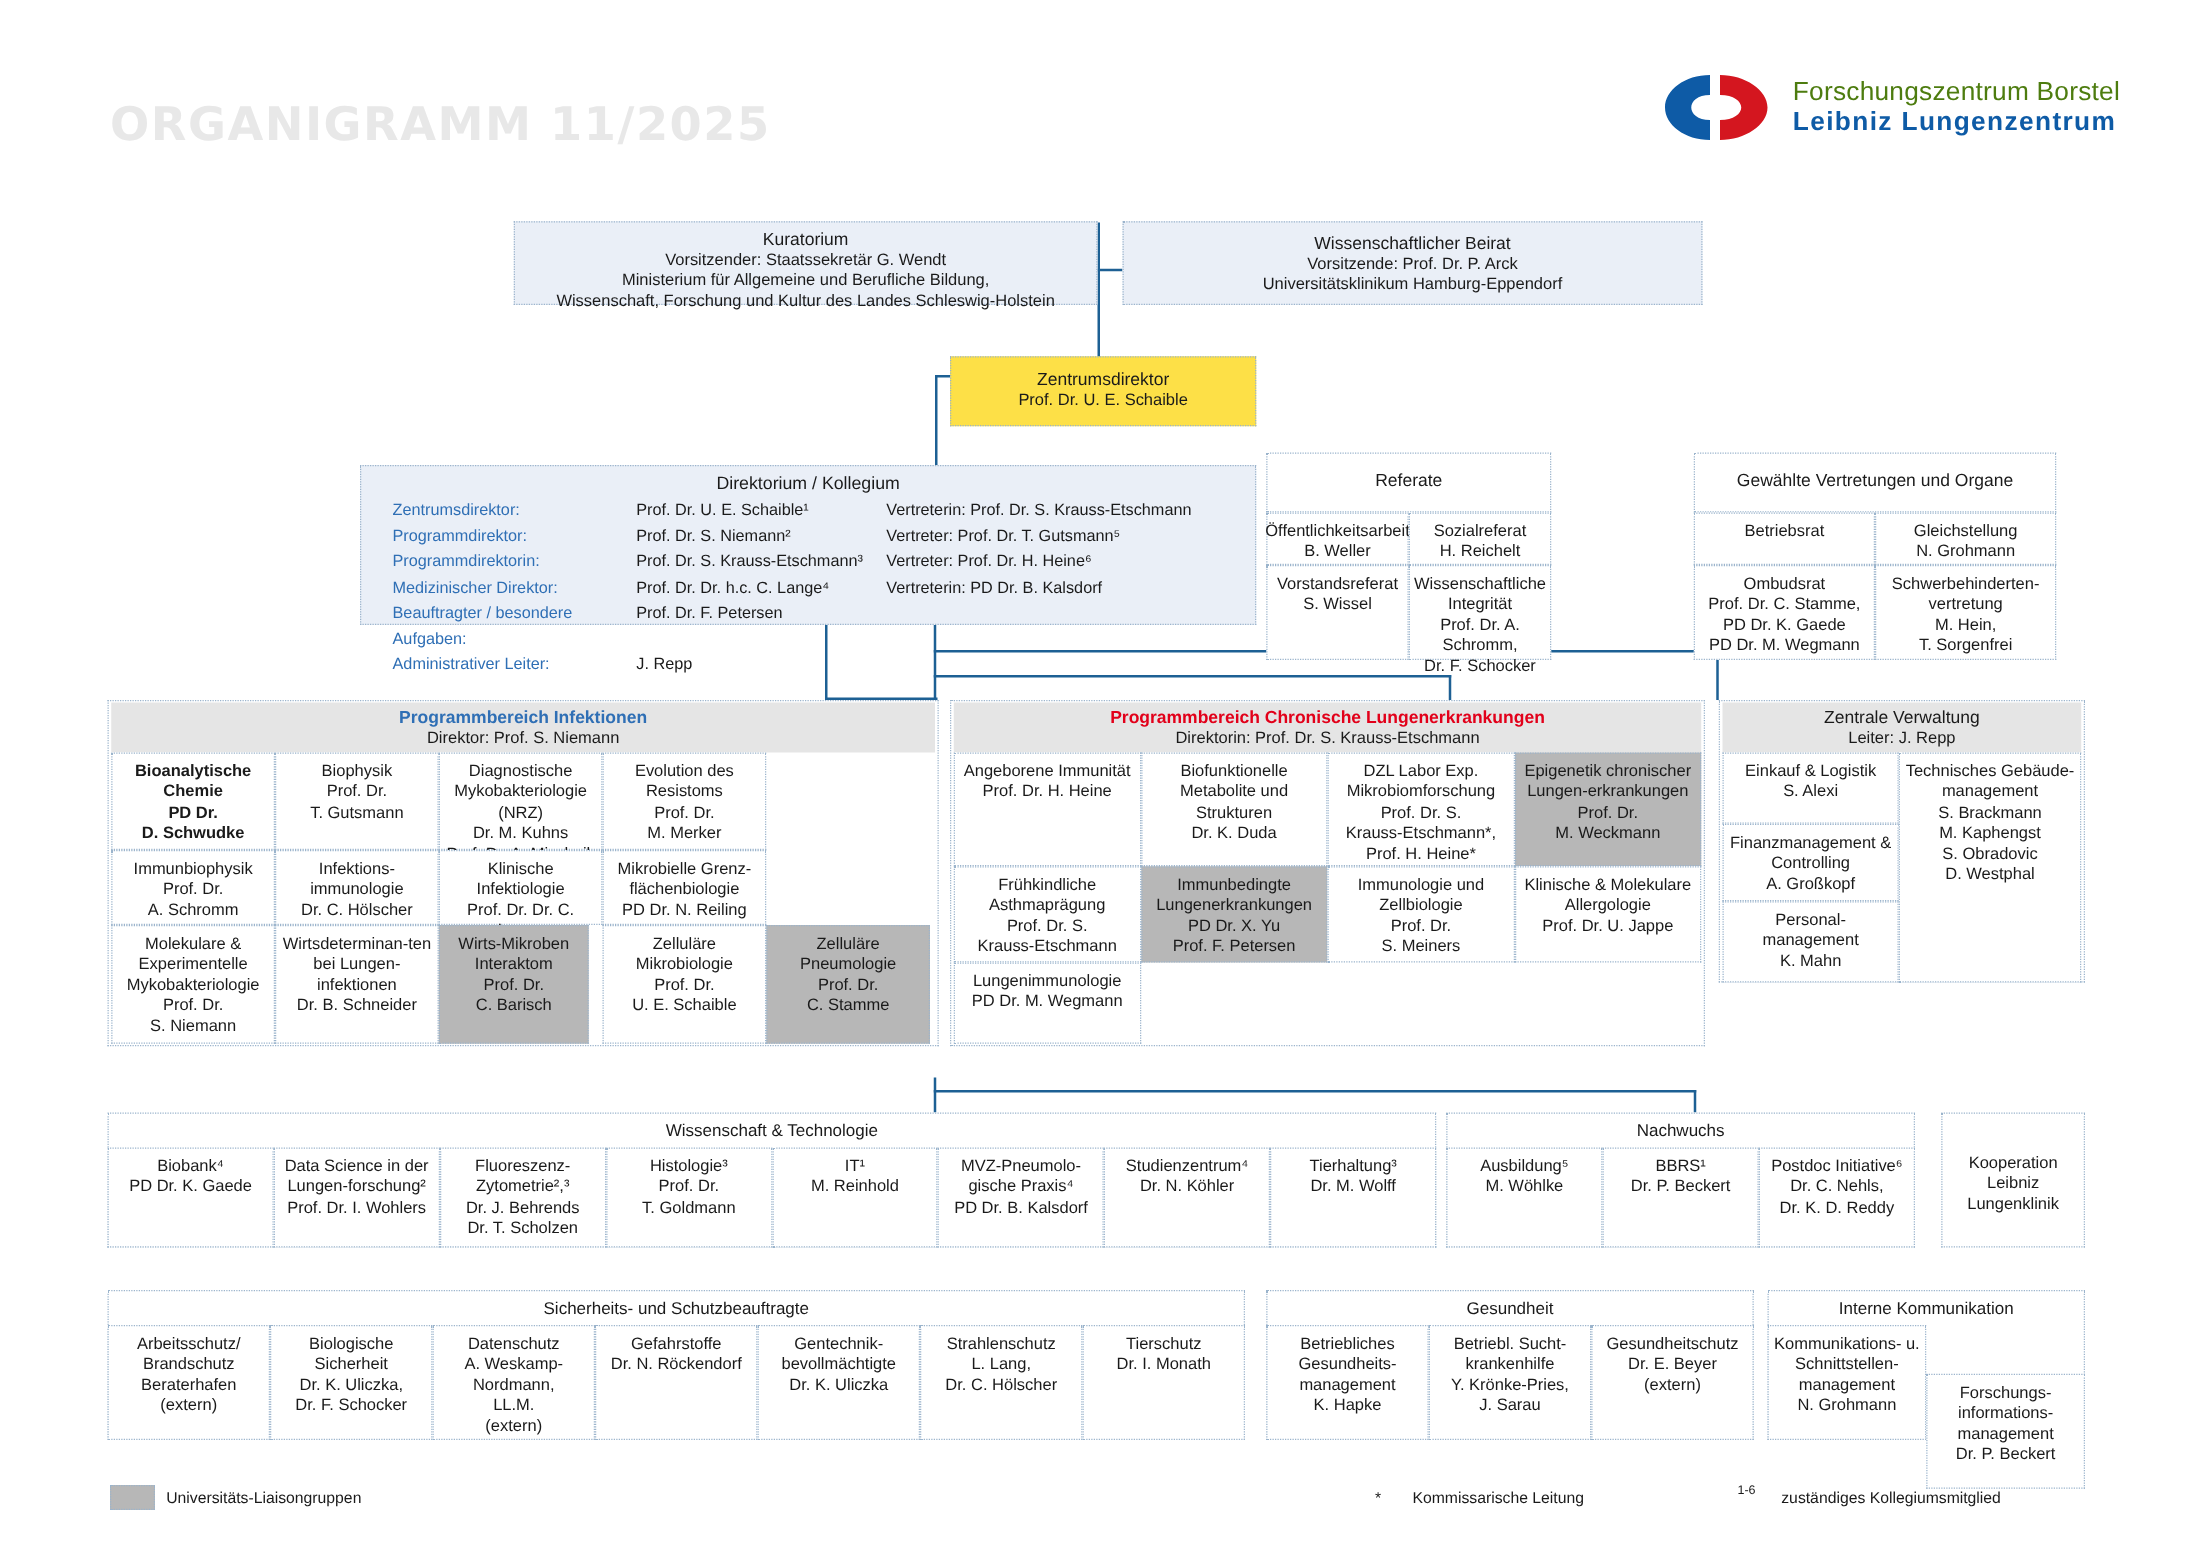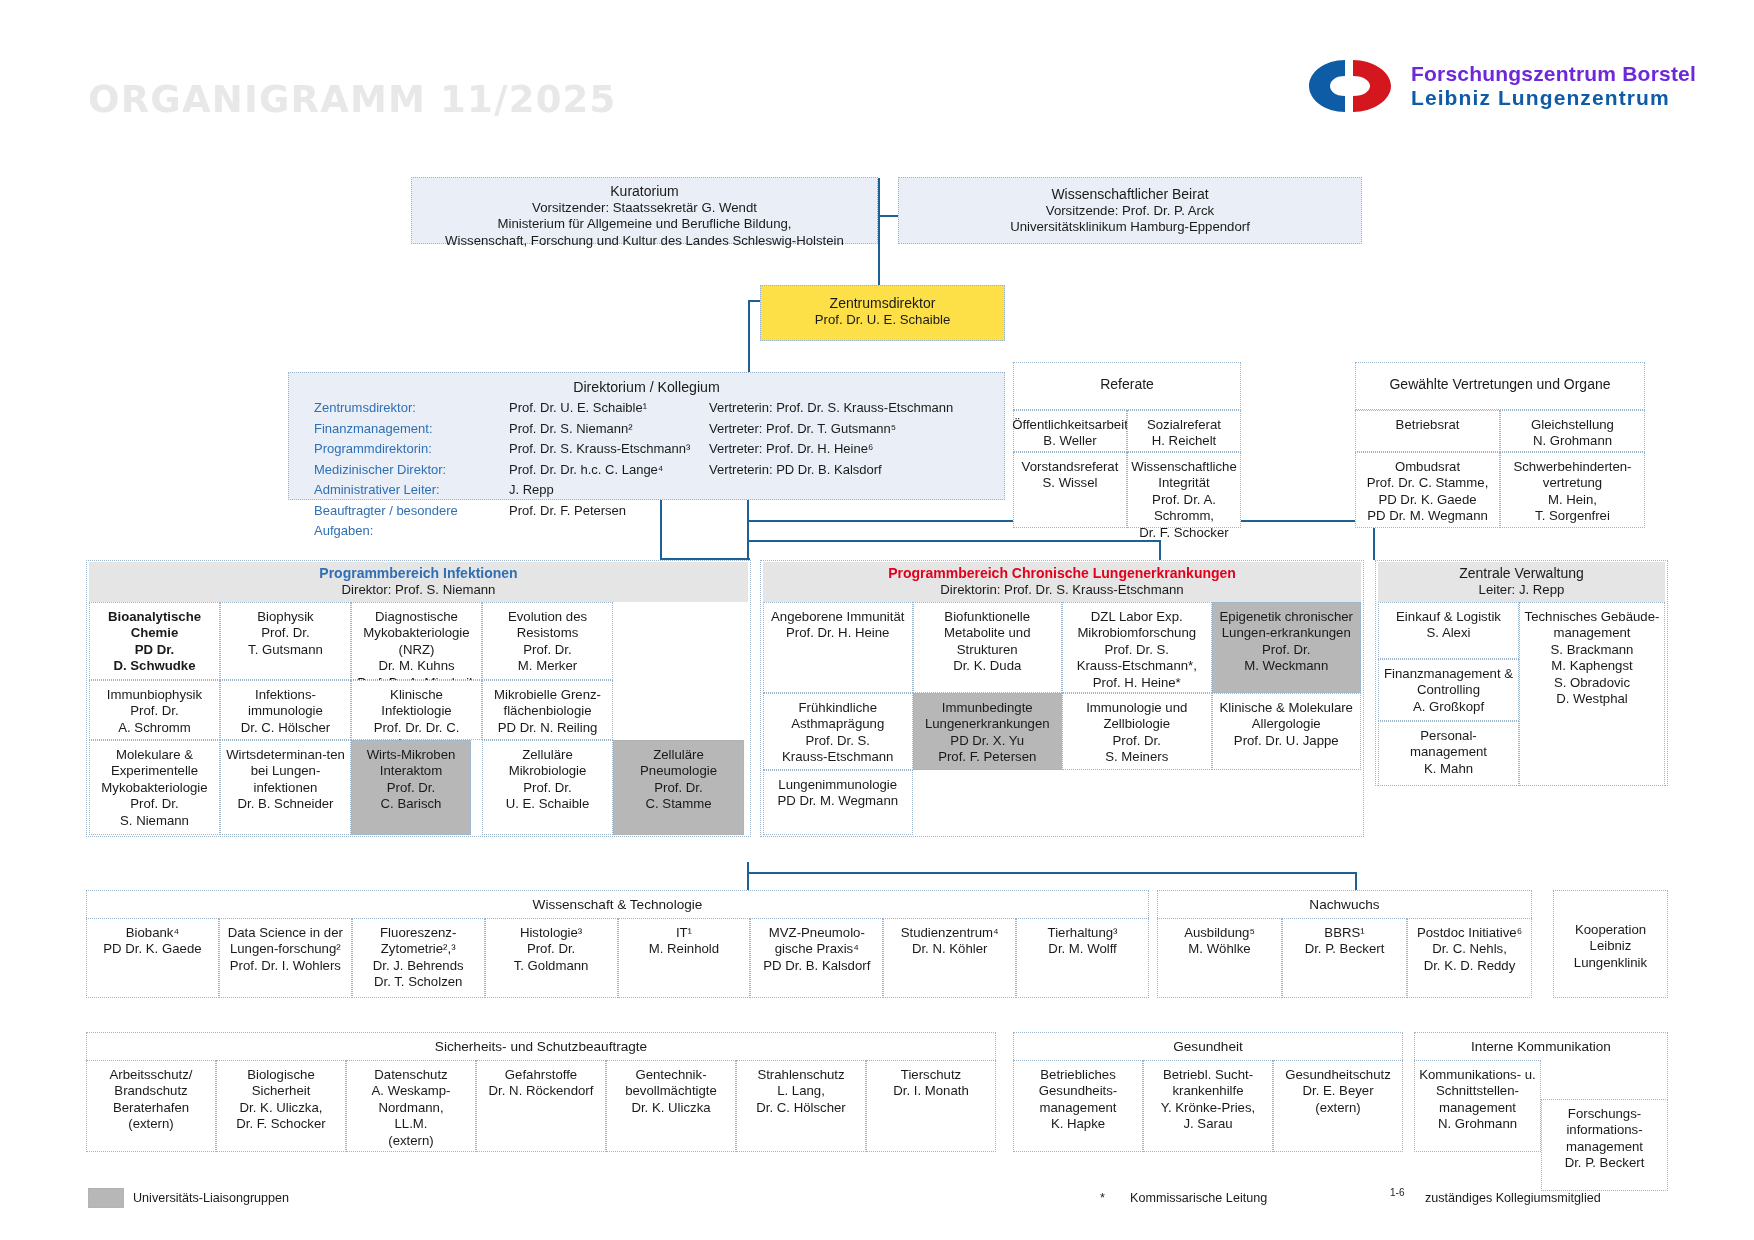--- a/index.html
+++ b/index.html
@@ -18,21 +18,21 @@
   
   .title{
     position:absolute;left:88px;top:78px;
     font-size:37px;font-weight:bold;letter-spacing:1.2px;
     color:#e8e8e8;
     font-family:"DejaVu Sans","Liberation Sans",sans-serif;
   }
   .logo{position:absolute;right:58px;top:58px;display:flex;align-items:center;gap:12px;}
   .logo-mark{width:96px;height:56px;flex:0 0 auto;}
   .logo-text{display:flex;flex-direction:column;line-height:1.12;}
-  .logo-l1{font-size:21px;font-weight:bold;color:#6d28d9;letter-spacing:.2px;}
+  .logo-l1{font-size:21px;font-weight:normal;color:#4d7c0f;letter-spacing:.2px;}
   .logo-l2{font-size:21px;font-weight:bold;color:#0e5ba6;letter-spacing:1.1px;}
 
   
   .bx{position:absolute;box-sizing:border-box;}
   .dot{border:1px dotted #9bb4cc;}
   .light{background:#eaeff7;}
   .mid{background:#fde047;}
   .grey{background:#e5e5e5;}
   .liaison{background:#b7b7b7;}
   .white{background:#ffffff;}
@@ -132,42 +132,42 @@
 
   <div class="bx dot light" style="left:288px;top:372px;width:717px;height:128px;">
     <div class="dir-title">Direktorium / Kollegium</div>
     <div class="dir-rows" id="dir-rows">
         <div class="dir-row">
           <div class="dir-lbl">Zentrumsdirektor:</div>
           <div class="dir-nm">Prof. Dr. U. E. Schaible¹</div>
           <div class="dir-vt">Vertreterin: Prof. Dr. S. Krauss-Etschmann</div>
         </div>
         <div class="dir-row">
-          <div class="dir-lbl">Finanzmanagement:</div>
+          <div class="dir-lbl">Programmdirektor:</div>
           <div class="dir-nm">Prof. Dr. S. Niemann²</div>
           <div class="dir-vt">Vertreter: Prof. Dr. T. Gutsmann⁵</div>
         </div>
         <div class="dir-row">
           <div class="dir-lbl">Programmdirektorin:</div>
           <div class="dir-nm">Prof. Dr. S. Krauss-Etschmann³</div>
           <div class="dir-vt">Vertreter: Prof. Dr. H. Heine⁶</div>
         </div>
         <div class="dir-row">
           <div class="dir-lbl">Medizinischer Direktor:</div>
           <div class="dir-nm">Prof. Dr. Dr. h.c. C. Lange⁴</div>
           <div class="dir-vt">Vertreterin: PD Dr. B. Kalsdorf</div>
         </div>
         <div class="dir-row">
-          <div class="dir-lbl">Administrativer Leiter:</div>
-          <div class="dir-nm">J. Repp</div>
+          <div class="dir-lbl">Beauftragter / besondere Aufgaben:</div>
+          <div class="dir-nm">Prof. Dr. F. Petersen</div>
           <div class="dir-vt"></div>
         </div>
         <div class="dir-row">
-          <div class="dir-lbl">Beauftragter / besondere Aufgaben:</div>
-          <div class="dir-nm">Prof. Dr. F. Petersen</div>
+          <div class="dir-lbl">Administrativer Leiter:</div>
+          <div class="dir-nm">J. Repp</div>
           <div class="dir-vt"></div>
         </div>
       </div>
   </div>
 
   <div class="bx dot white" style="left:1013px;top:362px;width:228px;height:48px;">
     <div class="t14" style="text-align:center;margin-top:13px;">Referate</div>
   </div>
   <div id="referate-grid">
       <div class="bx dot ctr cell white" style="left:1013px;top:410px;width:114px;height:42px;">

